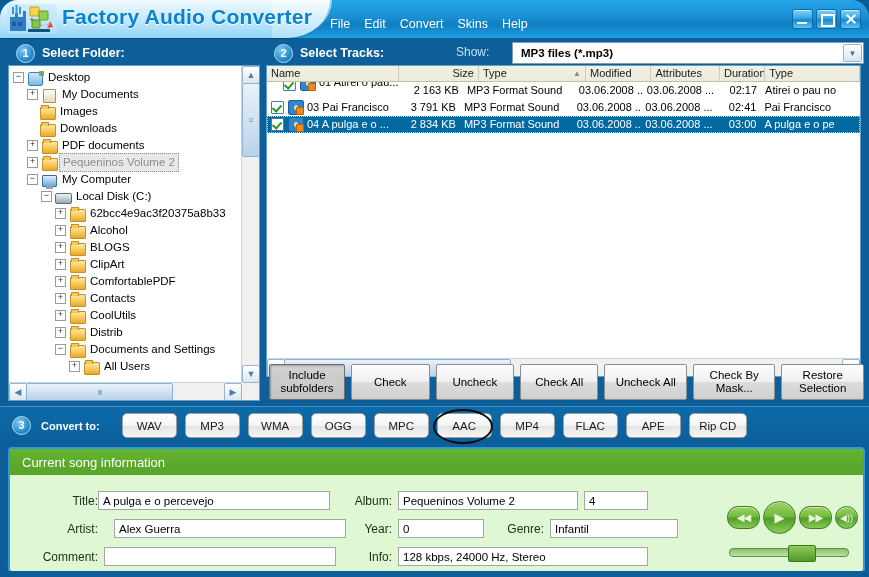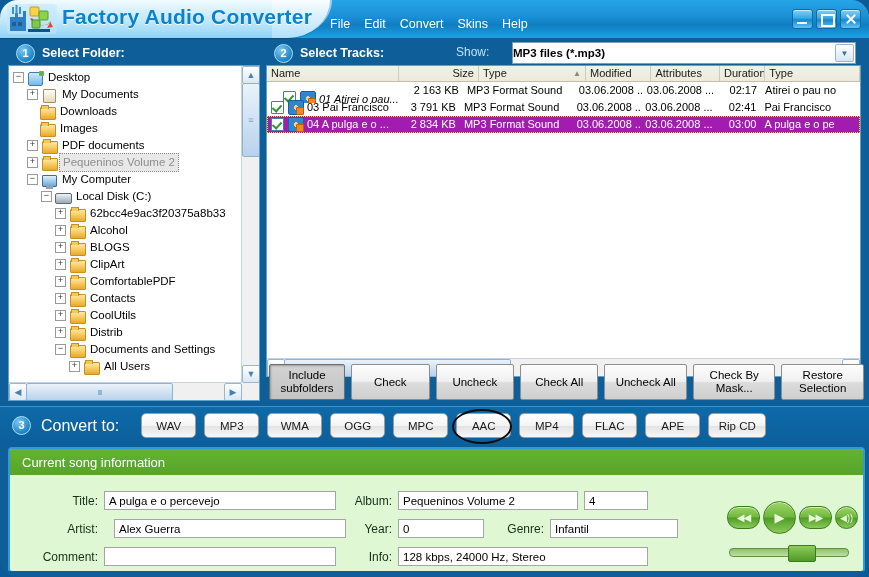--- a/index.html
+++ b/index.html
@@ -177,21 +177,21 @@
     content:"≡"; position:absolute; left:50%; top:50%;
     transform:translate(-50%,-50%); font-size:9px; color:#7ba0c4;
   }
 
   
   #tracks-panel { left:266px; top:41px; width:595px; height:360px; }
   .show-label { position:absolute; left:190px; top:4px; color:#bfe4f8; font-size:12px; font-weight:normal;}
   .combo {
     position:absolute; left:246px; top:1px; width:342px; height:20px;
     background:#fff; border:1px solid #7f9db9; font-size:11.5px;
-    display:flex; align-items:center; padding-left:0; color:#000;
+    display:flex; align-items:center; padding-left:8px; color:#000;
   }
   .combo-arrow {
     position:absolute; right:1px; top:1px; width:17px; height:16px;
     background:linear-gradient(180deg,#ffffff,#d7e5f2);
     border:1px solid #9cb5ce; border-radius:2px;
     display:flex;align-items:center;justify-content:center;
     color:#3e6f9e; font-size:8px;
   }
   #tracklist-box { left:0; top:24px; width:593px; height:310px; }
   .lv-head {
@@ -204,21 +204,21 @@
     height:15px; line-height:15px; position:relative;
     border-right:1px solid #cfcbb6; padding:0 4px; box-sizing:border-box;
     overflow:hidden; white-space:nowrap;
   }
   .lv-col.r { text-align:right; }
   .lv-rows { position:absolute; left:0; top:16px; right:0; bottom:18px; overflow:hidden; }
   .lv-row {
     height:17px; display:flex; align-items:center; font-size:11px; color:#000;
   }
   .lv-row.sel {
-    background:#a21caf; color:#fff;
+    background:#0369a1; color:#fff;
     outline:1px dotted #ffcf5c; outline-offset:-1px;
   }
   .cell { box-sizing:border-box; padding:0 4px; overflow:hidden; white-space:nowrap; height:17px; line-height:17px;}
   .cell.r { text-align:right; }
   .chk {
     width:11px;height:11px;background:#fff;border:1px solid #4a7ab5;border-radius:1px;
     position:relative; flex:0 0 auto; margin-left:4px; margin-right:4px;
   }
   .chk:after{
     content:"";position:absolute;left:2px;top:1px;width:4px;height:7px;
@@ -257,21 +257,21 @@
   }
 
   
   #convert-bar {
     position:absolute; left:0; top:406px; width:869px; height:37px;
     background:linear-gradient(180deg,#0e6aa8 0%, #0b5f9b 100%);
     border-top:1px solid #3c93c9;
     display:flex; align-items:center; gap:10px; padding-left:12px;
   }
   #convert-bar .step-num { width:17px;height:17px; }
-  .conv-label { color:#fff; font-size:16px; font-weight:normal; }
+  .conv-label { color:#fff; font-size:11px; font-weight:bold; }
   .fmt-btns { display:flex; gap:8px; margin-left:12px; position:relative;}
   .fmt {
     width:53px; height:23px; border-radius:5px;
     background:linear-gradient(180deg,#ffffff 0%, #f4f4f4 50%, #e2e2e2 51%, #f7f7f7 100%);
     border:1px solid #9d9d9d;
     font-size:11.5px; color:#1a1a1a;
     display:flex; align-items:center; justify-content:center;
     box-shadow: inset 0 1px 0 #fff;
     cursor:default;
   }
@@ -394,28 +394,28 @@
             <span class="ficon">
               <span class="doc-glyph"></span>
             </span>
             <span class="tlabel">My Documents</span>
           </div>
           <div class="tnode" style="padding-left: 18px;">
             <span class="texp blank"></span>
             <span class="ficon">
               <span class="folder-glyph"></span>
             </span>
-            <span class="tlabel">Downloads</span>
+            <span class="tlabel">Images</span>
           </div>
           <div class="tnode" style="padding-left: 18px;">
             <span class="texp blank"></span>
             <span class="ficon">
               <span class="folder-glyph"></span>
             </span>
-            <span class="tlabel">Images</span>
+            <span class="tlabel">Downloads</span>
           </div>
           <div class="tnode" style="padding-left: 18px;">
             <span class="texp">+</span>
             <span class="ficon">
               <span class="folder-glyph"></span>
             </span>
             <span class="tlabel">PDF documents</span>
           </div>
           <div class="tnode" style="padding-left: 18px;">
             <span class="texp">+</span>
@@ -542,21 +542,21 @@
           <div class="lv-col" style="width: 168px;">Name</div>
           <div class="lv-col r" style="width: 66px; margin-left: 27px;">Size</div>
           <div class="lv-col" style="width: 136px;">Type<span style="position: absolute; right: 4px; top: 0px; font-size: 8px; color: rgb(140, 136, 112);">▲</span></div>
           <div class="lv-col" style="width: 82px;">Modified</div>
           <div class="lv-col" style="width: 86px;">Attributes</div>
           <div class="lv-col r" style="width: 56px;">Duration</div>
           <div class="lv-col" style="width: 120px;">Type</div>
         </div>
       <div class="lv-rows" id="lv-rows">
           <div class="lv-row">
-            <div class="cell" style="width: 168px; display: flex; align-items: flex-start; padding: 12px; font-style: italic;">
+            <div class="cell" style="width: 168px; display: flex; align-items: flex-end; padding: 12px;">
               <span class="chk"></span>
               <span class="mp3icon"></span>
               <span>01 Atirei o pau...</span>
             </div>
             <div class="cell r" style="width: 66px;">2 163 KB</div>
             <div class="cell" style="width: 136px;">MP3 Format Sound</div>
             <div class="cell" style="width: 82px;">03.06.2008 ...</div>
             <div class="cell" style="width: 86px;">03.06.2008 ...</div>
             <div class="cell r" style="width: 56px;">02:17</div>
             <div class="cell" style="width: 120px;">Atirei o pau no</div>
@@ -640,21 +640,21 @@
         <div class="fmt">APE</div>
         <div class="fmt" style="width: 56px;">Rip CD</div>
       </div>
   </div>
 
   <div id="song-panel">
     <div class="song-head">Current song information</div>
 
     <div class="field-row" style="left:10px; top:42px;">
       <div class="flabel" style="width:78px;">Title:</div>
-      <div class="finput" style="width:232px; margin-left:6px;">A pulga e o percevejo</div>
+      <div class="finput" style="width:232px; ">A pulga e o percevejo</div>
     </div>
     <div class="field-row" style="left:10px; top:70px;gap:10px;">
       <div class="flabel" style="width:78px;">Artist:</div>
       <div class="finput" style="width:232px; margin-left:6px;">Alex Guerra</div>
     </div>
     <div class="field-row" style="left:10px; top:98px;">
       <div class="flabel" style="width:78px;">Comment:</div>
       <div class="finput" style="width:232px; margin-left:6px;"></div>
     </div>
 

